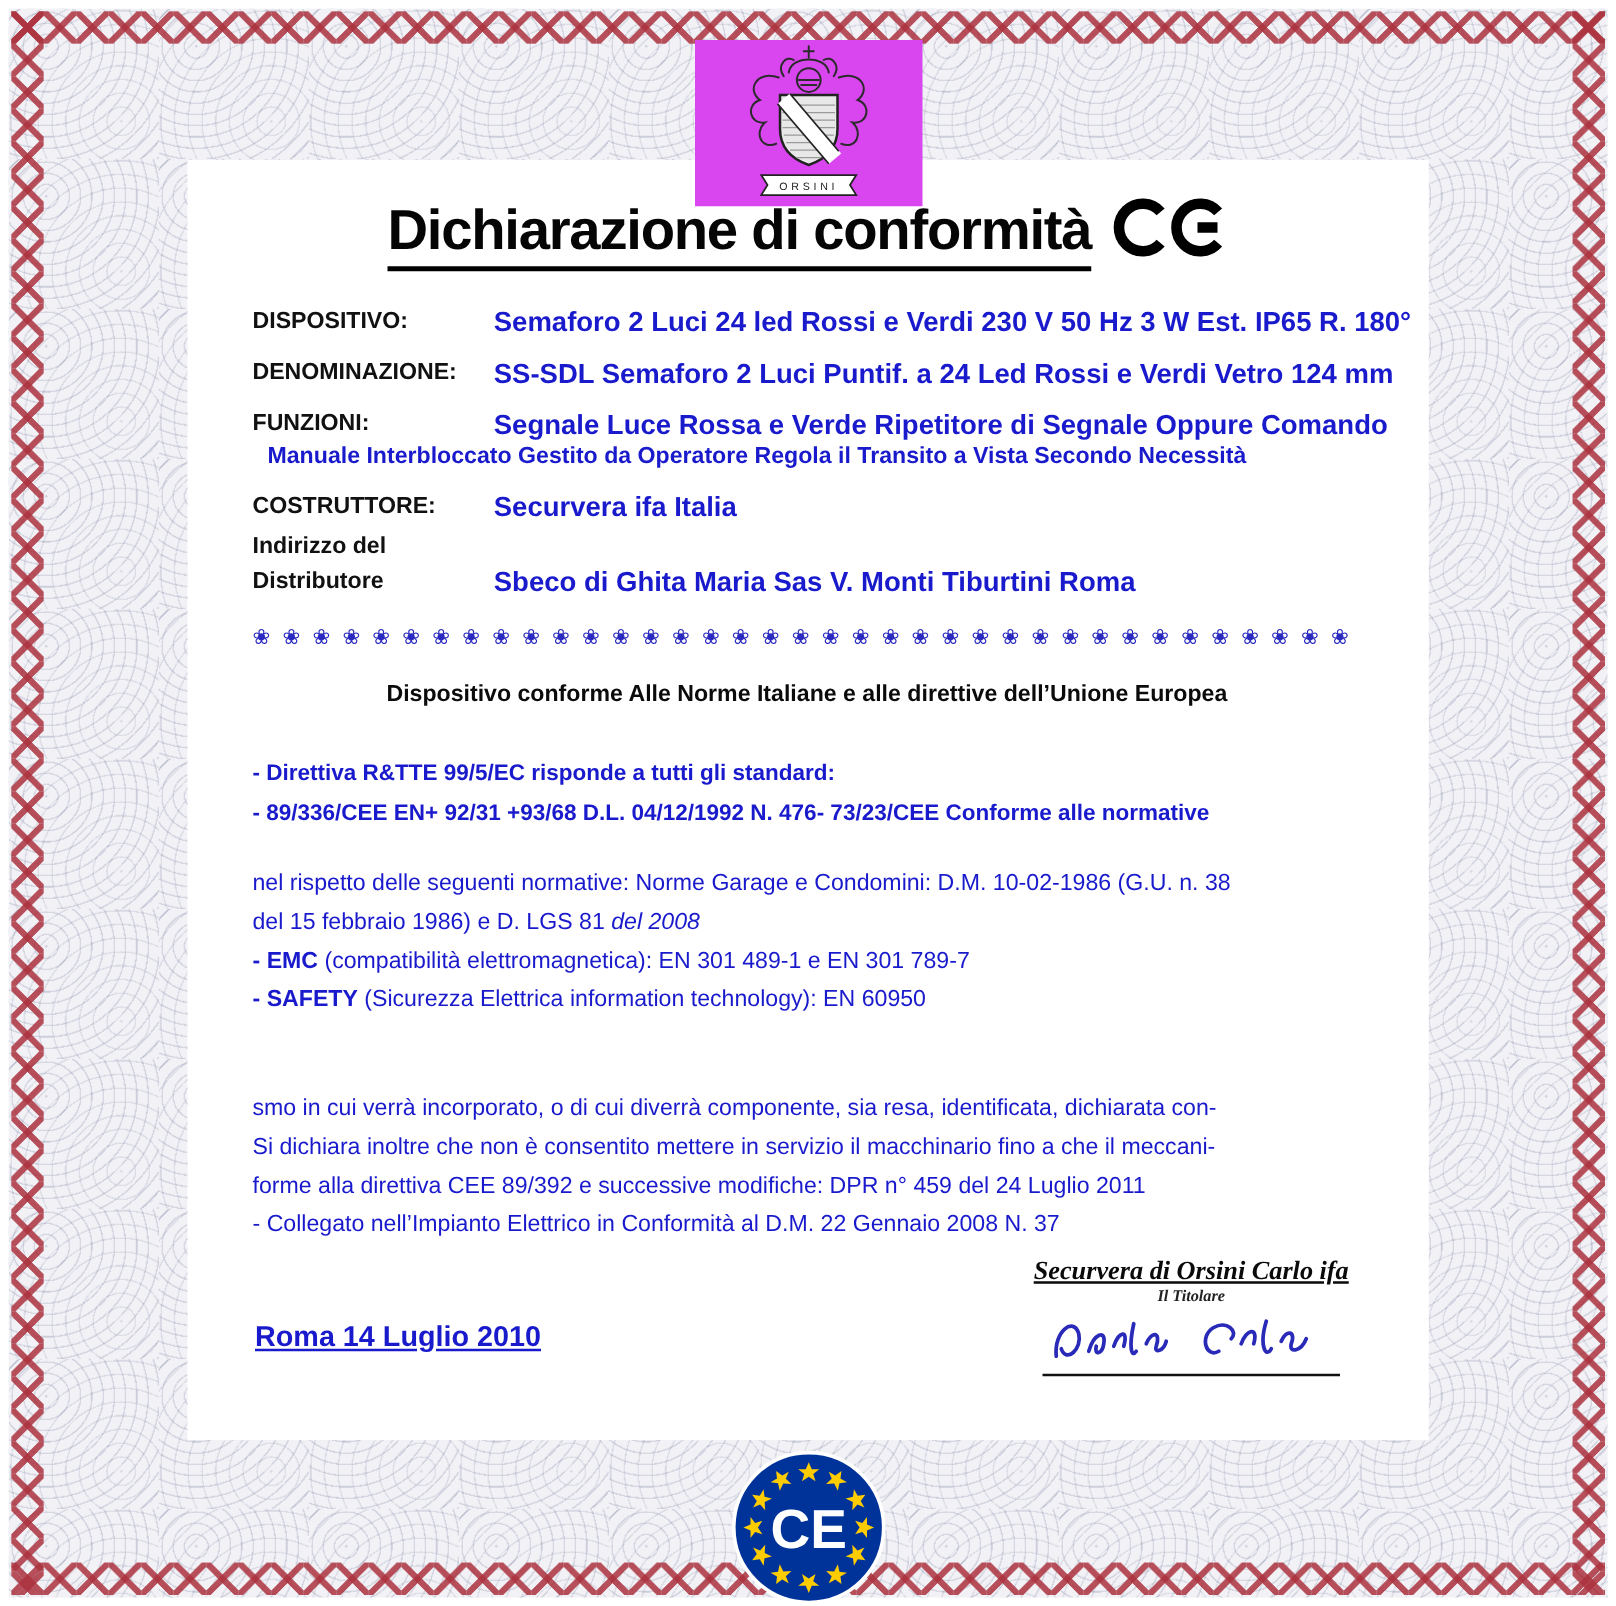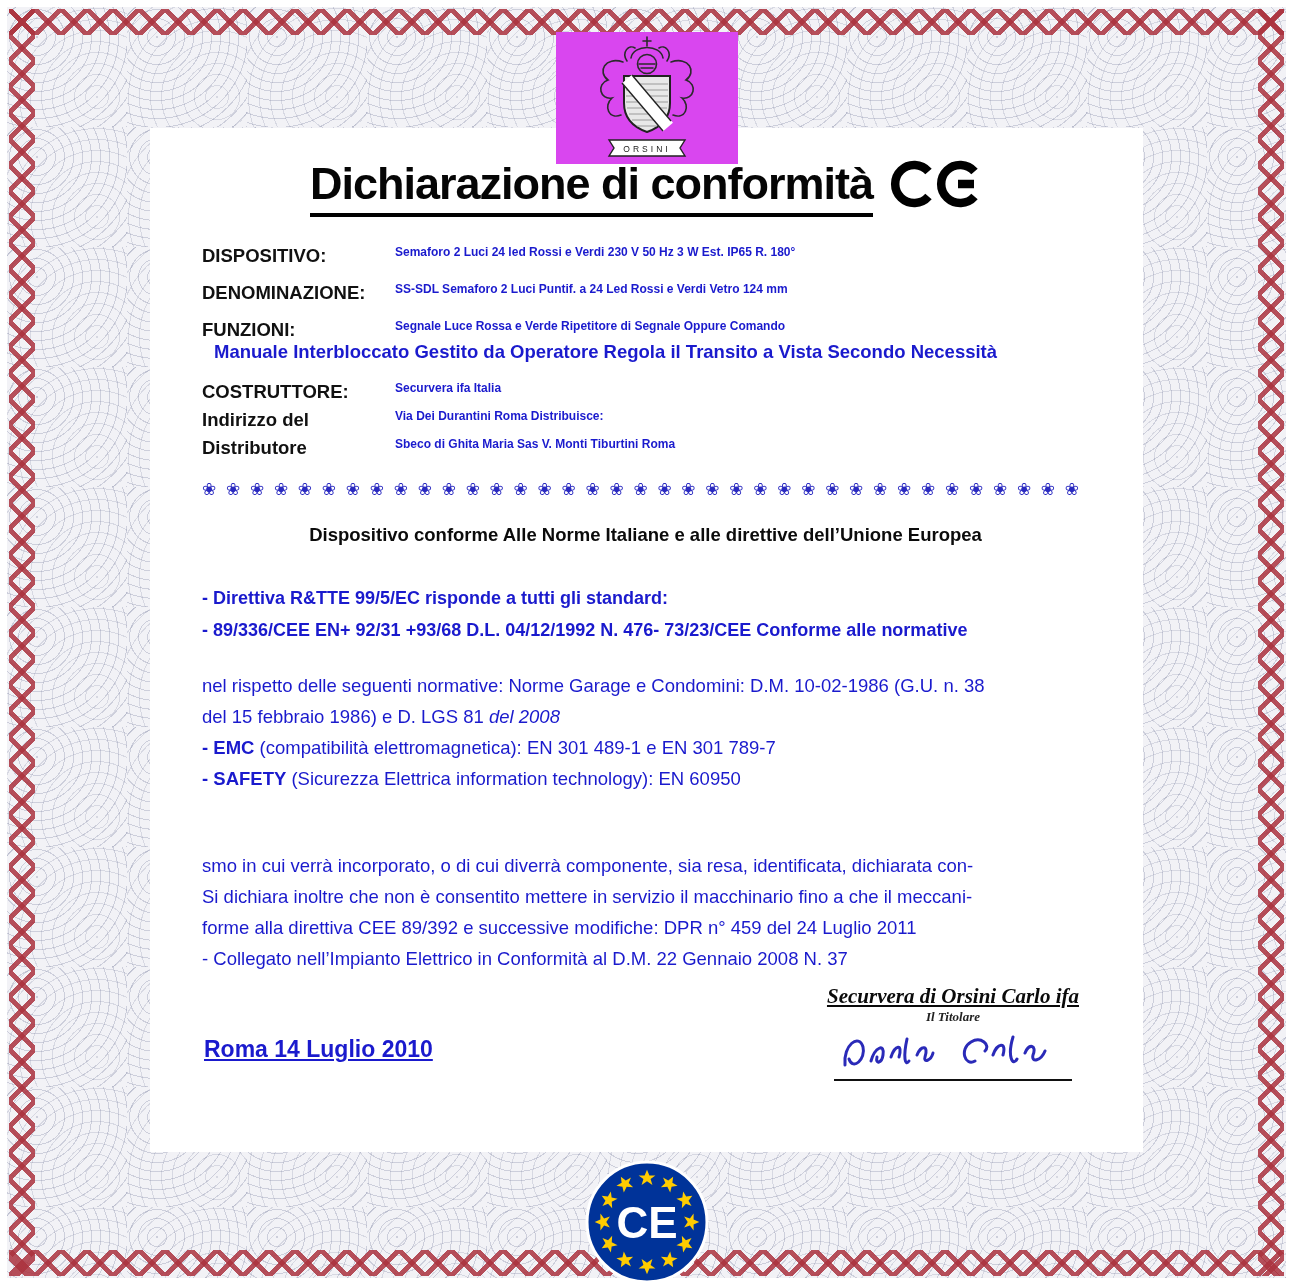--- a/index.html
+++ b/index.html
@@ -32,31 +32,31 @@
   .strip-top{top:9px;left:9px;right:9px;height:26px;}
   .strip-bottom{bottom:9px;left:9px;right:9px;height:26px;}
   .strip-left{left:9px;top:9px;bottom:9px;width:26px;}
   .strip-right{right:9px;top:9px;bottom:9px;width:26px;}
 
   
   .content{
     position:absolute;left:150px;right:150px;top:128px;bottom:133px;
     background:#fff;padding:30px 54px 0 52px;overflow:hidden;
   }
-  .title-row{display:flex;justify-content:center;align-items:flex-end;gap:16px;margin-bottom:28px;}
+  .title-row{display:flex;justify-content:center;align-items:flex-start;gap:16px;margin-bottom:28px;}
   .title-text{
     font-size:45px;font-weight:bold;letter-spacing:-1px;color:#050505;
     border-bottom:4px solid #000;padding-bottom:3px;white-space:nowrap;
   }
   .ce-mark{margin-bottom:9px;flex:0 0 auto;}
 
   .field-row{display:flex;margin-bottom:15px;}
   .field-row.tight{margin-bottom:6px;}
   .flabel{flex:0 0 193px;font-weight:bold;font-size:18.5px;color:#111;white-space:nowrap;}
-  .fvalue{font-weight:bold;font-size:12px;color:var(--blue);white-space:nowrap;}
+  .fvalue{font-weight:bold;font-size:22px;color:var(--blue);white-space:nowrap;}
   .full-line{font-weight:bold;font-size:18.5px;color:var(--blue);margin:-4px 12px 18px;white-space:nowrap;}
 
   .flower-row{
     color:#2a2ac0;font-size:17px;letter-spacing:2.5px;white-space:nowrap;overflow:hidden;
     margin-top:20px;
   }
   .statement{font-weight:bold;font-size:18.5px;text-align:center;margin-top:24px;color:#0b0b0b;}
 
   .directives{margin-top:36px;}
   .directives .line{font-weight:bold;color:var(--blue);font-size:18px;line-height:32px;white-space:nowrap;}
@@ -127,21 +127,20 @@
       <span class="fvalue">Segnale Luce Rossa e Verde Ripetitore di Segnale Oppure Comando</span>
     </div>
     <div class="full-line">Manuale Interbloccato Gestito da Operatore Regola il Transito a Vista Secondo Necessità</div>
 
     <div class="field-row tight">
       <span class="flabel">COSTRUTTORE:</span>
       <span class="fvalue">Securvera ifa Italia</span>
     </div>
     <div class="field-row tight">
       <span class="flabel">Indirizzo del</span>
-      <span class="fvalue">Via Dei Durantini Roma Distribuisce:</span>
     </div>
     <div class="field-row tight">
       <span class="flabel">Distributore</span>
       <span class="fvalue">Sbeco di Ghita Maria Sas V. Monti Tiburtini Roma</span>
     </div>
 
     <div class="flower-row">❀ ❀ ❀ ❀ ❀ ❀ ❀ ❀ ❀ ❀ ❀ ❀ ❀ ❀ ❀ ❀ ❀ ❀ ❀ ❀ ❀ ❀ ❀ ❀ ❀ ❀ ❀ ❀ ❀ ❀ ❀ ❀ ❀ ❀ ❀ ❀ ❀ ❀ ❀ ❀ ❀ ❀</div>
 
     <div class="statement">Dispositivo conforme Alle Norme Italiane e alle direttive dell’Unione Europea</div>
 

